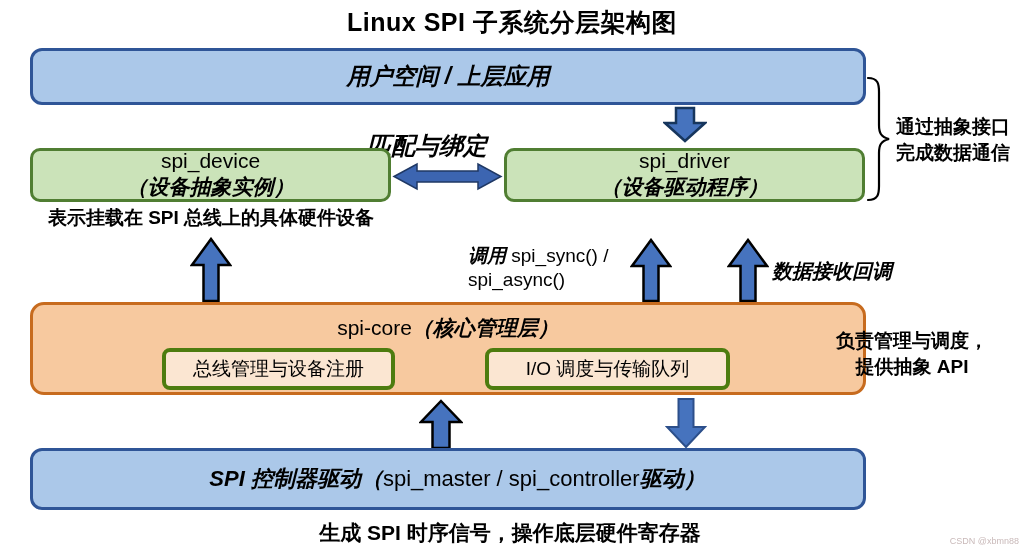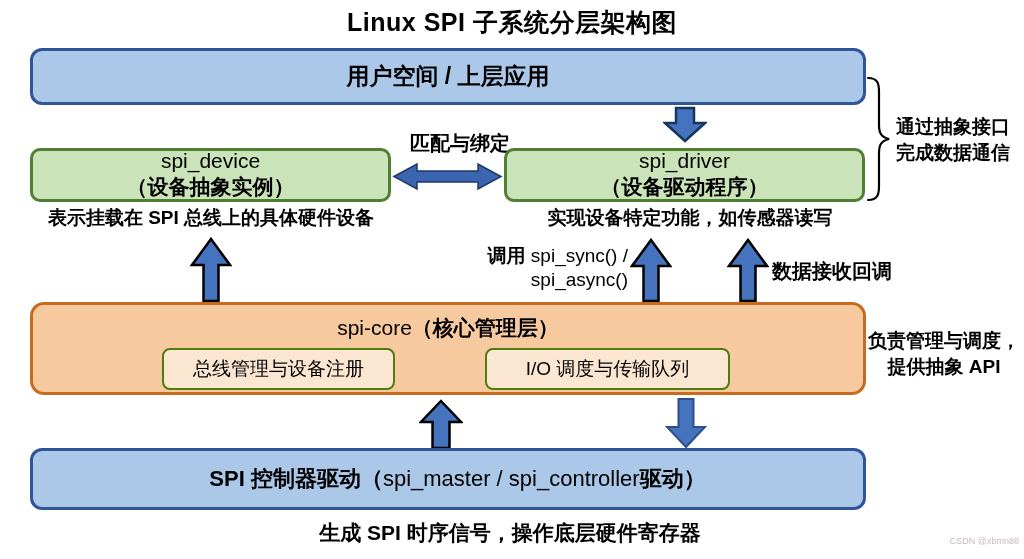--- a/index.html
+++ b/index.html
@@ -16,48 +16,48 @@
   }
   .greenbox{
     background:#cbe3b9;border:3px solid #507e32;border-radius:10px;
     box-sizing:border-box;font-size:21px;flex-direction:column;
   }
   .orangebox{
     background:#f7c99f;border:3px solid #c76b1e;border-radius:14px;
     box-sizing:border-box;
   }
   .innerbox{
-    background:#fbe6d2;border:2px solid #4d7c0f;border-radius:8px;
+    background:#fbe6d2;border:4px solid #4d7c0f;border-radius:8px;
     box-sizing:border-box;font-size:19px;
   }
-  .b{font-weight:bold;}
+  .b{font-weight:bold;font-style:italic;}
   .desc{font-weight:bold;font-size:19px;text-align:center;}
   .note{font-weight:bold;font-size:19px;line-height:26px;text-align:center;}
-  .calllabel{font-size:19px;line-height:24px;text-align:right;}
+  .calllabel{font-size:19px;line-height:24px;text-align:left;}
   .watermark{font-size:9px;color:#c9b9b9;}
   svg{display:block;}
 </style>
 </head>
 <body>
 
 <div id="canvas">
 
   <div class="abs title">Linux SPI 子系统分层架构图</div>
 
   <div class="abs bluebox center b" style="left:30px;top:48px;width:836px;height:57px;">
     <span>用户空间 / 上层应用</span>
   </div>
 
   <div class="abs" style="left:663px;top:106px;">
     <svg width="44" height="37" viewBox="0 0 44 37">
       <path d="M22,35 L42,17 L31,17 L31,2 L13,2 L13,17 L2,17 Z" fill="#4673be" stroke="#17365d" stroke-width="2.5" stroke-linejoin="miter"></path>
     </svg>
   </div>
 
-  <div class="abs b" style="left:395px;top:130px;width:130px;font-size:20px;text-align:center;">匹配与绑定</div>
+  <div class="abs b" style="left:362px;top:130px;width:130px;font-size:24px;text-align:center;">匹配与绑定</div>
 
   <div class="abs" style="left:392px;top:162px;">
     <svg width="111" height="29" viewBox="0 0 111 29">
       <path d="M2,14.5 L25,2 L25,9 L86,9 L86,2 L109,14.5 L86,27 L86,20 L25,20 L25,27 Z" fill="#3c65b1" stroke="#1f3864" stroke-width="1.5"></path>
     </svg>
   </div>
 
   <div class="abs greenbox center" style="left:30px;top:148px;width:361px;height:54px;">
     <span>spi_device</span>
       <span class="b">（设备抽象实例）</span>
@@ -72,21 +72,20 @@
     <svg width="26" height="126" viewBox="0 0 26 126">
       <path d="M2,2 C12,2 13,8 13,16 L13,49 C13,57 15,61 23,63 C15,65 13,69 13,77 L13,110 C13,118 12,124 2,124" fill="none" stroke="#000" stroke-width="2.2" stroke-linecap="round"></path>
     </svg>
   </div>
   <div class="abs note" style="left:885px;top:114px;width:136px;">
     <div>通过抽象接口</div>
     <div>完成数据通信</div>
   </div>
 
   <div class="abs desc" style="left:20px;top:205px;width:382px;">表示挂载在 SPI 总线上的具体硬件设备</div>
-  <div class="abs desc" style="left:528px;top:205px;width:324px;">实现设备特定功能，如传感器读写</div>
 
   <div class="abs" style="left:190px;top:237px;">
     <svg width="42" height="66" viewBox="0 0 42 66">
       <path d="M21,2 L40,28 L28.5,28 L28.5,64 L13.5,64 L13.5,28 L2,28 Z" fill="#4673be" stroke="#000" stroke-width="2.5"></path>
     </svg>
   </div>
 
   <div class="abs calllabel" style="left:468px;top:244px;width:160px;">
     <div>
       <span class="b">调用 </span><span>spi_sync() /</span>
@@ -112,21 +111,21 @@
       <span>spi-core</span><span class="b">（核心管理层）</span>
     </div>
   </div>
   <div class="abs innerbox center" style="left:162px;top:348px;width:233px;height:42px;">
     <span>总线管理与设备注册</span>
   </div>
   <div class="abs innerbox center" style="left:485px;top:348px;width:245px;height:42px;">
     <span>I/O 调度与传输队列</span>
   </div>
 
-  <div class="abs note" style="left:868px;top:328px;width:152px;">
+  <div class="abs note" style="left:836px;top:328px;width:152px;">
     <div>负责管理与调度，</div>
     <div>提供抽象 API</div>
   </div>
 
   <div class="abs" style="left:419px;top:399px;">
     <svg width="44" height="51" viewBox="0 0 44 51">
       <path d="M22,2 L42,23 L30.5,23 L30.5,49 L13.5,49 L13.5,23 L2,23 Z" fill="#4673be" stroke="#000" stroke-width="2.5"></path>
     </svg>
   </div>
 

